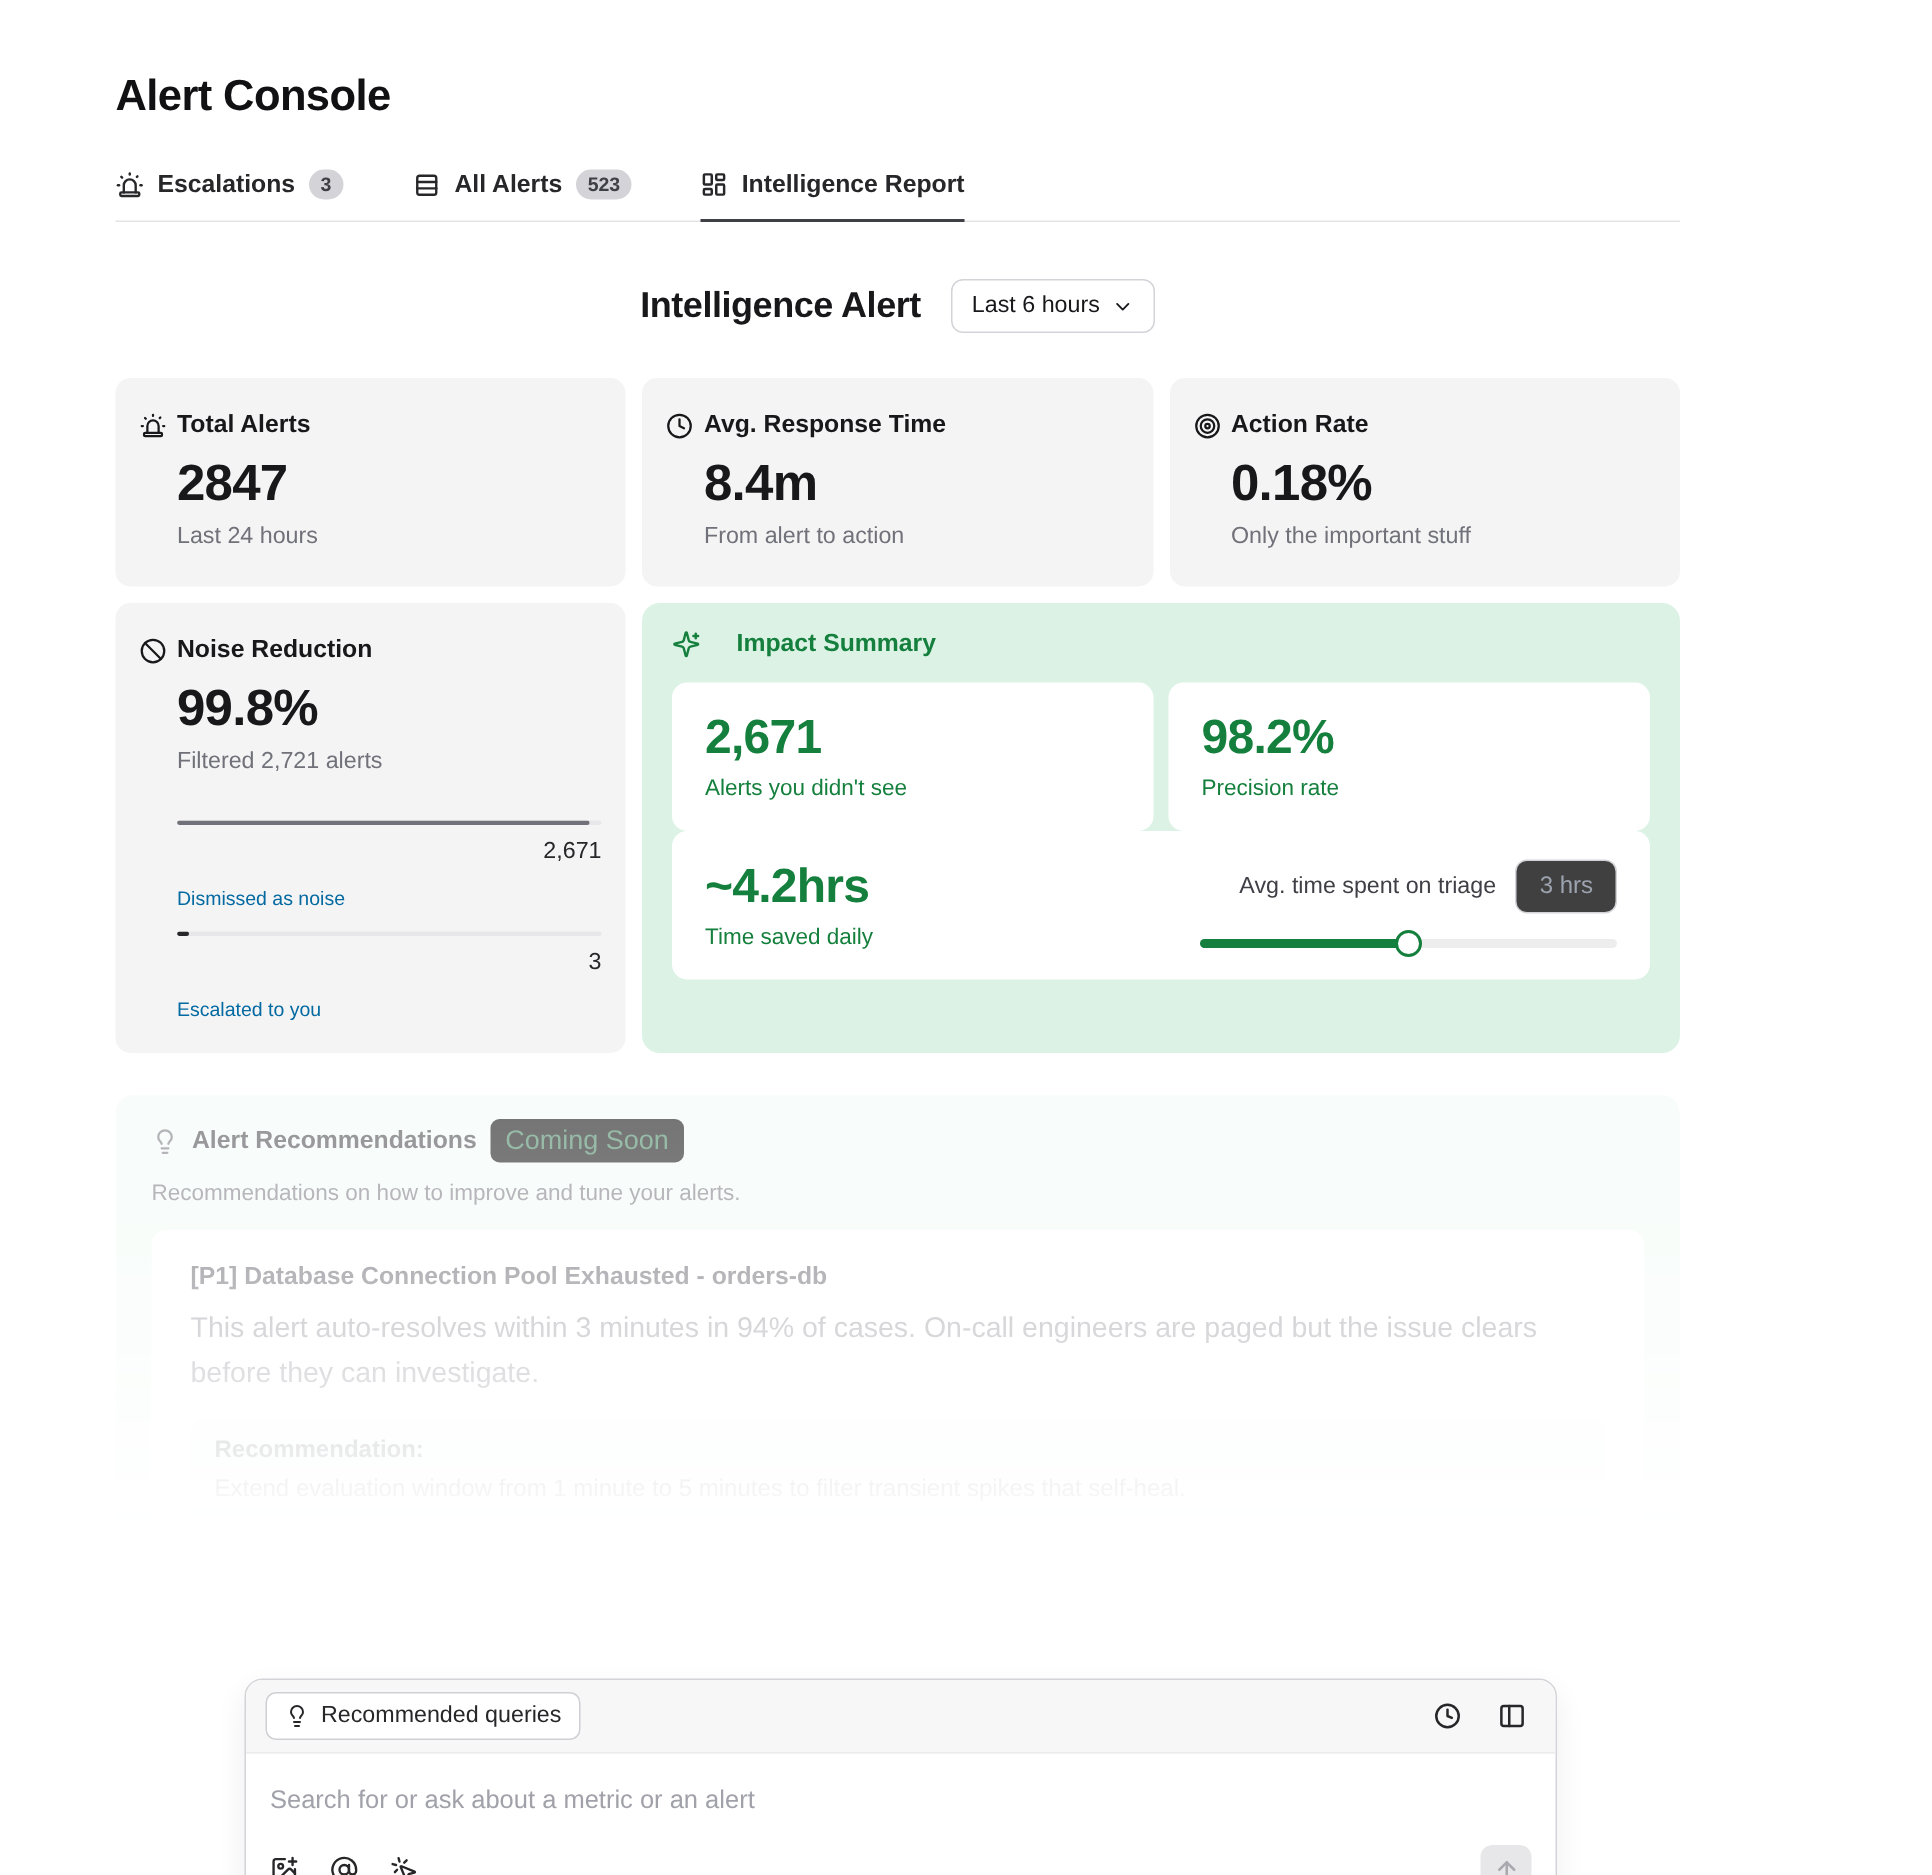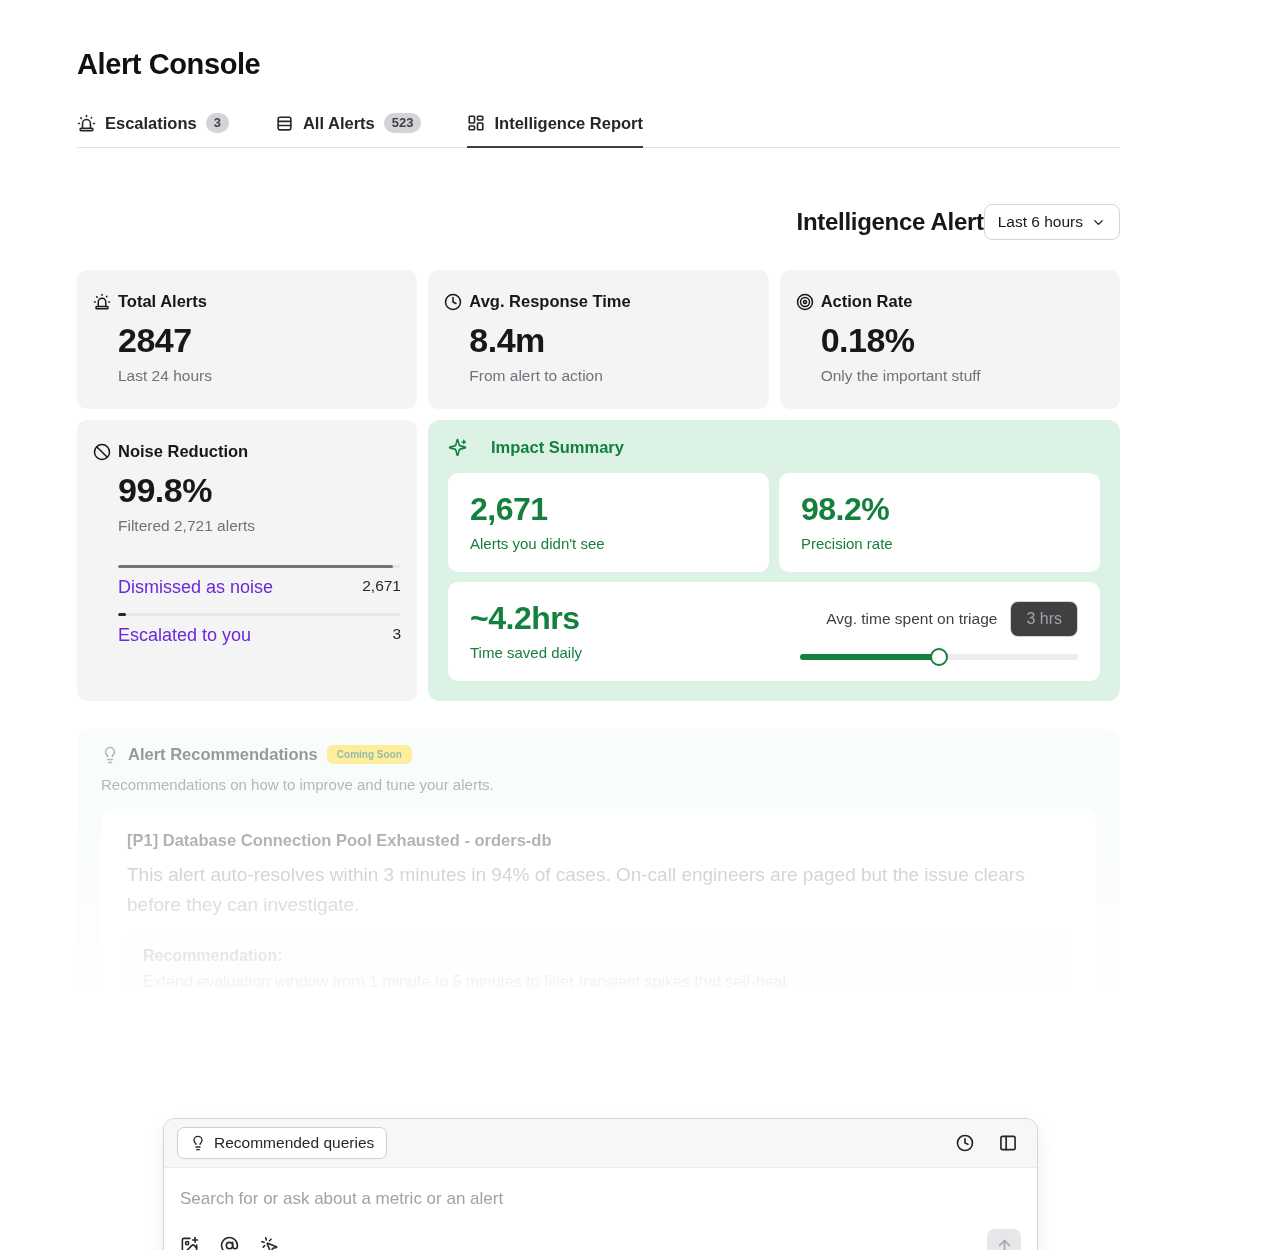--- a/index.html
+++ b/index.html
@@ -16,21 +16,21 @@
   
   .tabs { display: flex; gap: 46px; margin-top: 32px; border-bottom: 1px solid #e4e4e7; }
   .tab { display: flex; align-items: center; gap: 9px; padding-bottom: 14px; font-size: 16.5px;
          font-weight: 600; color: #27272a; cursor: pointer; position: relative; }
   .tab.active { font-weight: 700; }
   .tab.active::after { content: ""; position: absolute; left: 0; right: 0; bottom: -1px; height: 2.5px; background: #3f3f46; }
   .tab-badge { background: #d4d4d8; color: #3f3f46; font-size: 13px; font-weight: 700;
                border-radius: 999px; padding: 3px 8px; line-height: 1.1; min-width: 21px; text-align: center; }
 
   
-  .section-head { display: flex; justify-content: flex-end; align-items: center; margin-top: 56px; }
+  .section-head { display: flex; justify-content: center; align-items: center; margin-top: 38px; gap: 20px; }
   .section-title { font-size: 24px; font-weight: 700; letter-spacing: -0.3px; }
   .range-btn { display: flex; align-items: center; gap: 8px; border: 1px solid #d4d4d8; border-radius: 8px;
                background: #fff; padding: 8px 13px; font-size: 15.5px; color: #18181b; cursor: pointer; }
 
   
   .stats-row { display: grid; grid-template-columns: repeat(3, 1fr); gap: 11px; margin-top: 30px; }
   .stat-card { background: #f4f4f5; border-radius: 10px; padding: 22px 16px 24px; }
   .card-title { display: flex; align-items: center; gap: 7px; font-size: 16.5px; font-weight: 600; color: #18181b; }
   .stat-value { font-size: 34px; font-weight: 600; letter-spacing: -0.5px; margin: 10px 0 0 25px; color: #18181b; }
   .stat-sub { font-size: 15.5px; color: #71717a; margin: 7px 0 0 25px; }
@@ -39,49 +39,49 @@
   .row2 { display: grid; grid-template-columns: 340px 1fr; gap: 11px; margin-top: 11px; }
 
   .noise-card { background: #f4f4f5; border-radius: 10px; padding: 22px 16px; }
   .noise-breakdown { margin: 30px 0 0 25px; }
   .nb-item { margin-top: 15px; }
   .nb-item:first-child { margin-top: 0; }
   .nb-track { height: 3px; background: #e7e7e9; border-radius: 2px; overflow: hidden; }
   .nb-fill { height: 100%; border-radius: 2px; background: #27272a; }
   .nb-fill.gray { background: #71717a; }
   .nb-row { display: flex; justify-content: space-between; margin-top: 9px; }
-  .nb-label { font-size: 18px; color: #6d28d9; }
+  .nb-label { font-size: 13px; color: #0369a1; margin-top: 32px; }
   .nb-value { font-size: 15.5px; color: #27272a; font-weight: 500; }
 
   .impact-card { background: #dcf2e5; border-radius: 12px; padding: 18px 20px 20px; }
   .impact-head { display: flex; align-items: flex-start; gap: 24px; color: #15803d; font-size: 16.5px; font-weight: 600; }
   .impact-grid { display: grid; grid-template-columns: 1fr 1fr; gap: 10px; margin-top: 16px; }
   .impact-metric { background: #fff; border-radius: 10px; padding: 18px 22px 20px; }
   .im-value { font-size: 32px; font-weight: 600; letter-spacing: -0.5px; color: #15803d; }
   .im-label { font-size: 15px; font-weight: 500; color: #15803d; margin-top: 7px; }
-  .impact-bottom { background: #fff; border-radius: 10px; margin-top: 10px; padding: 18px 22px 20px;
+  .impact-bottom { background: #fff; border-radius: 10px; margin-top: 0; padding: 18px 22px 20px;
                    display: flex; justify-content: space-between; align-items: center; }
   .triage { width: 278px; }
   .triage-row { display: flex; align-items: center; justify-content: flex-end; gap: 13px; }
   .triage-label { font-size: 15.5px; color: #3f3f46; }
   .triage-input { border: 1px solid #d4d4d8; border-radius: 8px; background: #404040; padding: 8px 15px;
                   font-size: 16px; color: #9ca3af; }
   .slider { position: relative; height: 6px; border-radius: 3px; background: #ededed; margin-top: 17px; }
   .slider-fill { position: absolute; left: 0; top: 0; height: 6px; border-radius: 3px; background: #15803d; }
   .slider-thumb { position: absolute; top: 50%; width: 18px; height: 18px; border-radius: 50%;
                   background: #fff; border: 2.5px solid #15803d; transform: translate(-50%, -50%); cursor: grab; }
 
   
   .recs { margin-top: 28px; height: 305px; overflow: hidden; background: #f2faf5; border-radius: 12px;
           padding: 16px 24px; 
           -webkit-mask-image: linear-gradient(to bottom, rgba(0,0,0,.55) 0%, rgba(0,0,0,.5) 28%, rgba(0,0,0,.22) 68%, rgba(0,0,0,0) 98%);
           mask-image: linear-gradient(to bottom, rgba(0,0,0,.55) 0%, rgba(0,0,0,.5) 28%, rgba(0,0,0,.22) 68%, rgba(0,0,0,0) 98%); }
   .recs-head { display: flex; align-items: center; gap: 9px; }
   .recs-title { font-size: 16.5px; font-weight: 600; color: #3f3f46; }
-  .recs-badge { background: #fde047; color: #3c7f5b; font-size: 10px; font-weight: 700;
+  .recs-badge { background: #000000; color: #3c7f5b; font-size: 18px; font-weight: 400;
                 border-radius: 6px; padding: 4px 10px; }
   .recs-sub { font-size: 15px; color: #71717a; margin-top: 12px; }
   .rec-card { background: #fff; border-radius: 10px; margin-top: 16px; padding: 22px 26px; }
   .rec-card-title { font-size: 16.5px; font-weight: 600; color: #52525b; }
   .rec-card-desc { font-size: 19px; color: #8a8a93; line-height: 1.55; margin-top: 10px; max-width: 945px; }
   .rec-block { background: #f3faf6; border-radius: 8px; margin-top: 16px; padding: 12px 16px; }
   .rec-block-label { font-size: 16px; font-weight: 600; color: #74747d; }
   .rec-block-text { font-size: 16px; color: #8a8a93; margin-top: 8px; }
 
   

